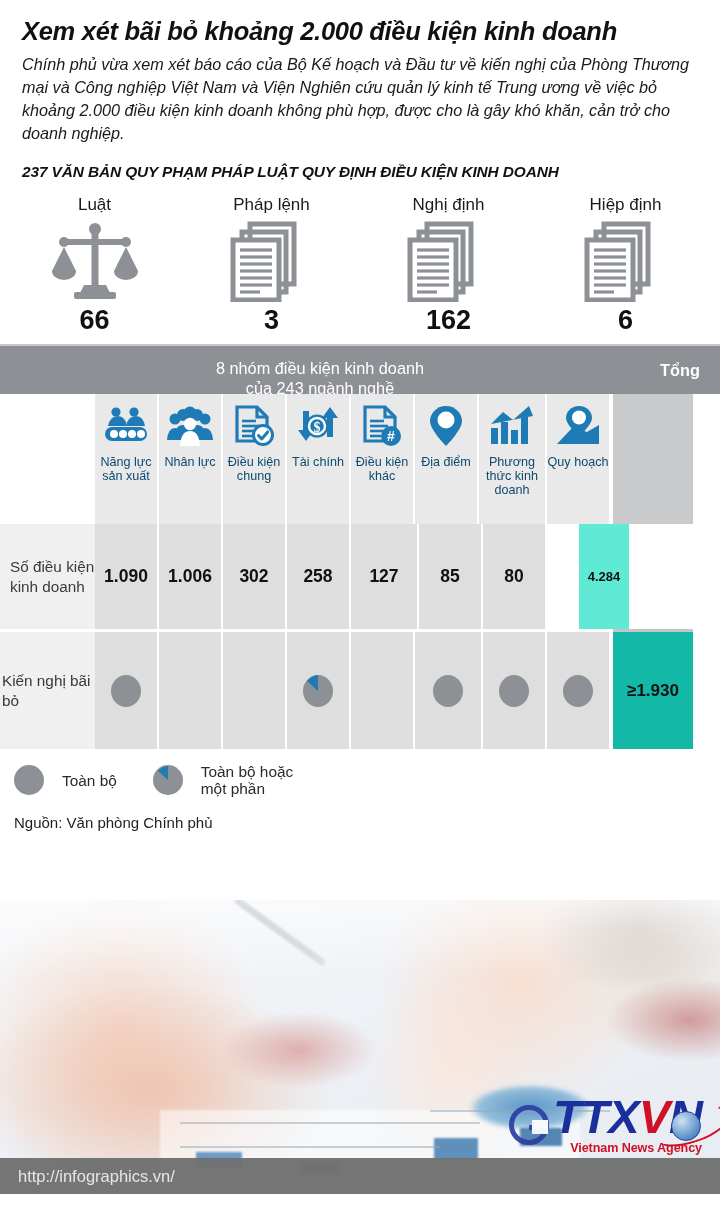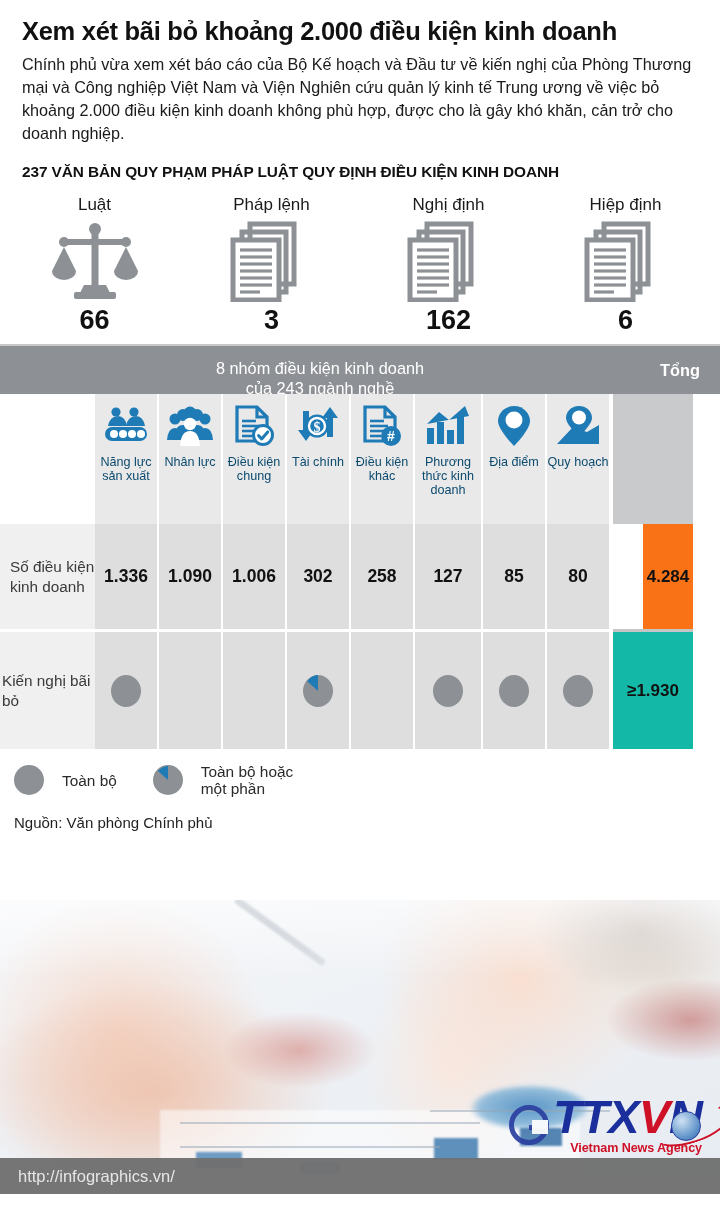--- a/index.html
+++ b/index.html
@@ -5,21 +5,21 @@
   * { box-sizing: border-box; margin: 0; padding: 0; }
   body {
     width: 720px; height: 1210px;
     background: #ffffff;
     font-family: "Liberation Sans", "DejaVu Sans", sans-serif;
     overflow: hidden;
     position: relative;
   }
 
   
-  .head { padding: 16px 28px 0 22px; }
+  .head { padding: 16px 28px 0 22px; font-style: italic; }
   .title {
     font-size: 25.5px; font-weight: bold; color: #111111;
     letter-spacing: -0.3px; line-height: 1.18;
   }
   .lede {
     margin-top: 7px;
     font-size: 16.2px; color: #1a1a1a; line-height: 1.42;
   }
   .subhead {
     margin-top: 18px;
@@ -83,23 +83,23 @@
     background: #dedede; height: 105px;
     display: flex; align-items: center; justify-content: center;
     font-size: 17.5px; font-weight: bold; color: #111111;
   }
   .r1label {
     background: #f0f0f0; height: 105px;
     display: flex; align-items: center; padding-left: 10px;
     font-size: 15.3px; color: #3a3a3a; line-height: 1.25;
   }
   .r1total {
-    background: #f97316; height: 105px;
+    background: #5eead4; height: 105px;
     display: flex; align-items: center; justify-content: center;
-    font-size: 17px; font-weight: bold; color: #111111; margin-left: 30px;
+    font-size: 13px; font-weight: bold; color: #111111; margin-left: 30px;
   }
 
   
   .gapcell { height: 3px; background: #ffffff; }
 
   
   .r2cell {
     background: #dedede; height: 117px;
     display: flex; align-items: center; justify-content: center;
   }
@@ -446,74 +446,71 @@
               <line x1="9" y1="31" x2="20" y2="31"></line>
             </g>
             <circle cx="30" cy="31" r="10" fill="#1f7bb6"></circle>
             <text x="30" y="36" font-family="Liberation Sans, sans-serif" font-size="14" font-weight="bold" fill="#ffffff" text-anchor="middle">#</text>
           </svg>
         </div>
         <div class="cap">Điều kiện khác</div>
       </div>
     </div>
 
+    <div class="col-data">
+      <div class="hcell">
+        <div class="ic">
+          <svg width="34" height="44" viewBox="0 0 34 44">
+            <path d="M17 2 C7 2 1 10 1 17 C1 26 17 42 17 42 C17 42 33 26 33 17 C33 10 27 2 17 2 Z" fill="#1f7bb6"></path>
+            <circle cx="17" cy="16" r="8.5" fill="#ffffff"></circle>
+          </svg>
+        </div>
+        <div class="cap">Địa điểm</div>
+      </div>
+    </div>
+
     <div class="col-data wide">
       <div class="hcell">
         <div class="ic">
           <svg width="46" height="40" viewBox="0 0 46 40">
             <g fill="#1f7bb6">
               <rect x="2" y="22" width="7" height="16"></rect>
               <rect x="12" y="16" width="7" height="22"></rect>
               <rect x="22" y="24" width="7" height="14"></rect>
               <rect x="32" y="10" width="7" height="28"></rect>
               <path d="M2 18 L14 6 L24 14 L40 0 l4 10 z"></path>
             </g>
           </svg>
         </div>
         <div class="cap">Phương thức kinh doanh</div>
       </div>
     </div>
 
     <div class="col-data">
       <div class="hcell">
         <div class="ic">
-          <svg width="34" height="44" viewBox="0 0 34 44">
-            <path d="M17 2 C7 2 1 10 1 17 C1 26 17 42 17 42 C17 42 33 26 33 17 C33 10 27 2 17 2 Z" fill="#1f7bb6"></path>
-            <circle cx="17" cy="16" r="8.5" fill="#ffffff"></circle>
-          </svg>
-        </div>
-        <div class="cap">Địa điểm</div>
-      </div>
-    </div>
-
-    <div class="col-data">
-      <div class="hcell">
-        <div class="ic">
           <svg width="46" height="42" viewBox="0 0 46 42">
             <path d="M24 1 C16 1 11 7 11 13 C11 20 24 31 24 31 C24 31 37 20 37 13 C37 7 32 1 24 1 Z" fill="#1f7bb6"></path>
             <circle cx="24" cy="12.5" r="7" fill="#ffffff"></circle>
             <path d="M18 22 L2 39 h42 V20 l-12 7 z" fill="#1f7bb6"></path>
             <path d="M18 22 L4 38 h24 z" fill="#ffffff" opacity="0.0"></path>
           </svg>
         </div>
         <div class="cap">Quy hoạch</div>
       </div>
     </div>
 
     <div class="col-total">
         <div class="hcell-total"></div>
       </div>
   </div>
 
   <div class="grid">
     <div class="col-label">
         <div class="r1label">Số điều kiện kinh doanh</div>
-      </div>
-    <div class="col-data">
-        <div class="r1cell">1.336</div>
       </div>
     <div class="col-data">
         <div class="r1cell">1.090</div>
       </div>
     <div class="col-data">
         <div class="r1cell">1.006</div>
       </div>
     <div class="col-data">
         <div class="r1cell">302</div>
       </div>

